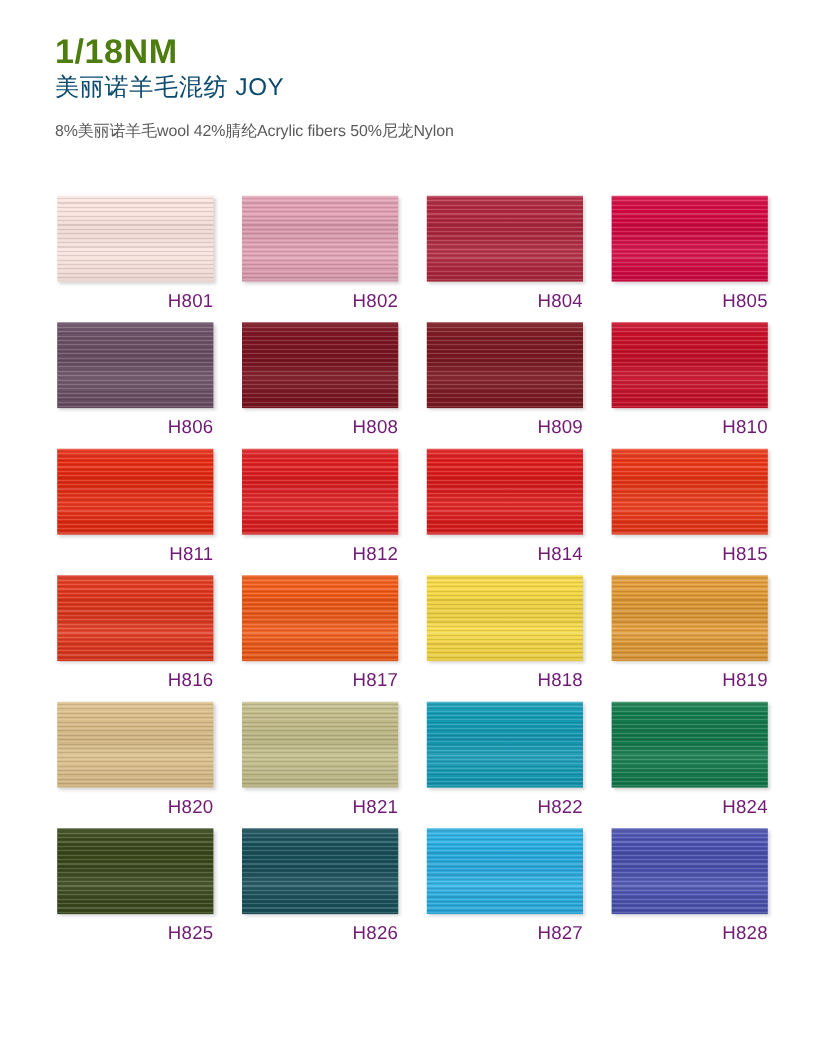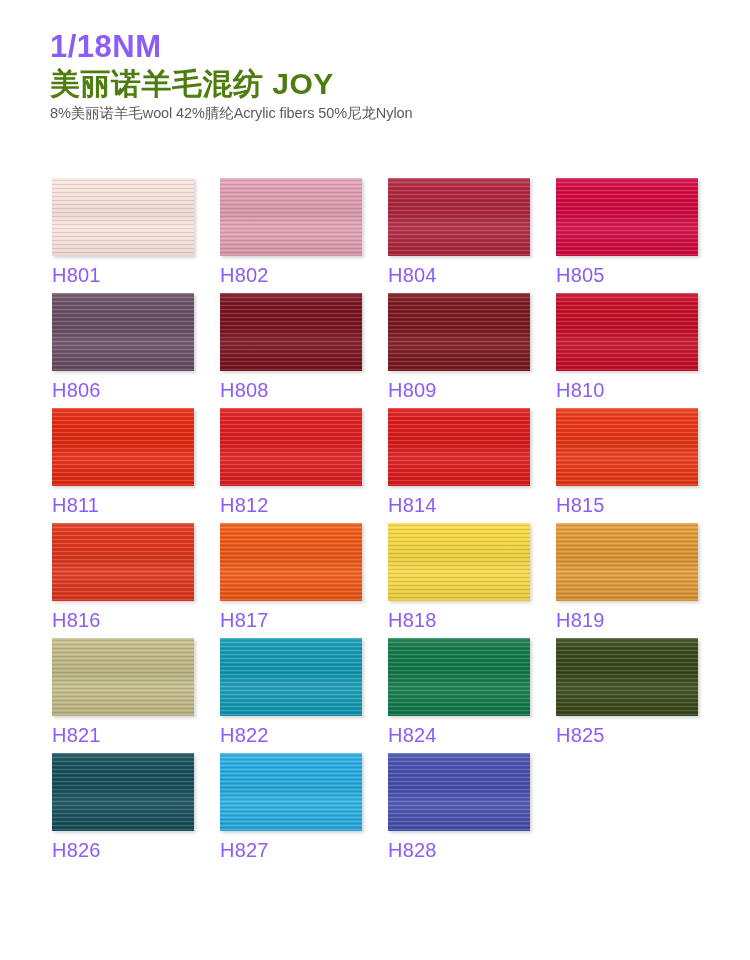--- a/index.html
+++ b/index.html
@@ -18,37 +18,37 @@
   
   #header {
     position: absolute;
     left: 50px;
     top: 28px;
     width: 660px;
   }
   #title-line1 {
     font-size: 31px;
     font-weight: bold;
-    color: #8b5cf6;
-    letter-spacing: 0.5px;
-    line-height: 1.22;
-    margin: 0;
-  }
-  #title-line2 {
-    font-size: 30px;
-    font-weight: bold;
     color: #4d7c0f;
     letter-spacing: 0.5px;
     line-height: 1.22;
     margin: 0;
   }
+  #title-line2 {
+    font-size: 22px;
+    font-weight: normal;
+    color: #0c4a6e;
+    letter-spacing: 0.5px;
+    line-height: 1.22;
+    margin: 0;
+  }
   #subtitle {
     font-size: 14.5px;
     color: #5a5a5a;
-    margin: 2px 0 0 0;
+    margin: 18px 0 0 0;
     line-height: 1.3;
     letter-spacing: -0.1px;
   }
 
   
   #grid {
     position: absolute;
     left: 52px;
     top: 178px;
     width: 648px;
@@ -96,23 +96,23 @@
         rgba(0,0,0,0.05) 46%,
         rgba(255,255,255,0.07) 62%,
         rgba(0,0,0,0.04) 88%,
         rgba(0,0,0,0.07) 100%);
   }
   .label {
     position: absolute;
     left: 0;
     top: 86px;
     width: 142px;
-    text-align: left;
-    font-size: 20px;
-    color: #8b5cf6;
+    text-align: right;
+    font-size: 17px;
+    color: #701a75;
     letter-spacing: 0.2px;
   }
 </style>
 </head>
 <body>
 
 <div id="header">
   <div id="title-line1">1/18NM</div>
   <div id="title-line2">美丽诺羊毛混纺 JOY</div>
   <div id="subtitle">8%美丽诺羊毛wool 42%腈纶Acrylic fibers 50%尼龙Nylon</div>
@@ -225,20 +225,27 @@
       <div class="label">H818</div>
     </div>
     <div class="cell">
       <div class="swatch" style="background-color: rgb(225, 154, 54);">
         <div class="threads"></div>
         <div class="sheen"></div>
       </div>
       <div class="label">H819</div>
     </div>
     <div class="cell">
+      <div class="swatch" style="background-color: rgb(219, 190, 138);">
+        <div class="threads"></div>
+        <div class="sheen"></div>
+      </div>
+      <div class="label">H820</div>
+    </div>
+    <div class="cell">
       <div class="swatch" style="background-color: rgb(194, 188, 138);">
         <div class="threads"></div>
         <div class="sheen"></div>
       </div>
       <div class="label">H821</div>
     </div>
     <div class="cell">
       <div class="swatch" style="background-color: rgb(21, 155, 181);">
         <div class="threads"></div>
         <div class="sheen"></div>

